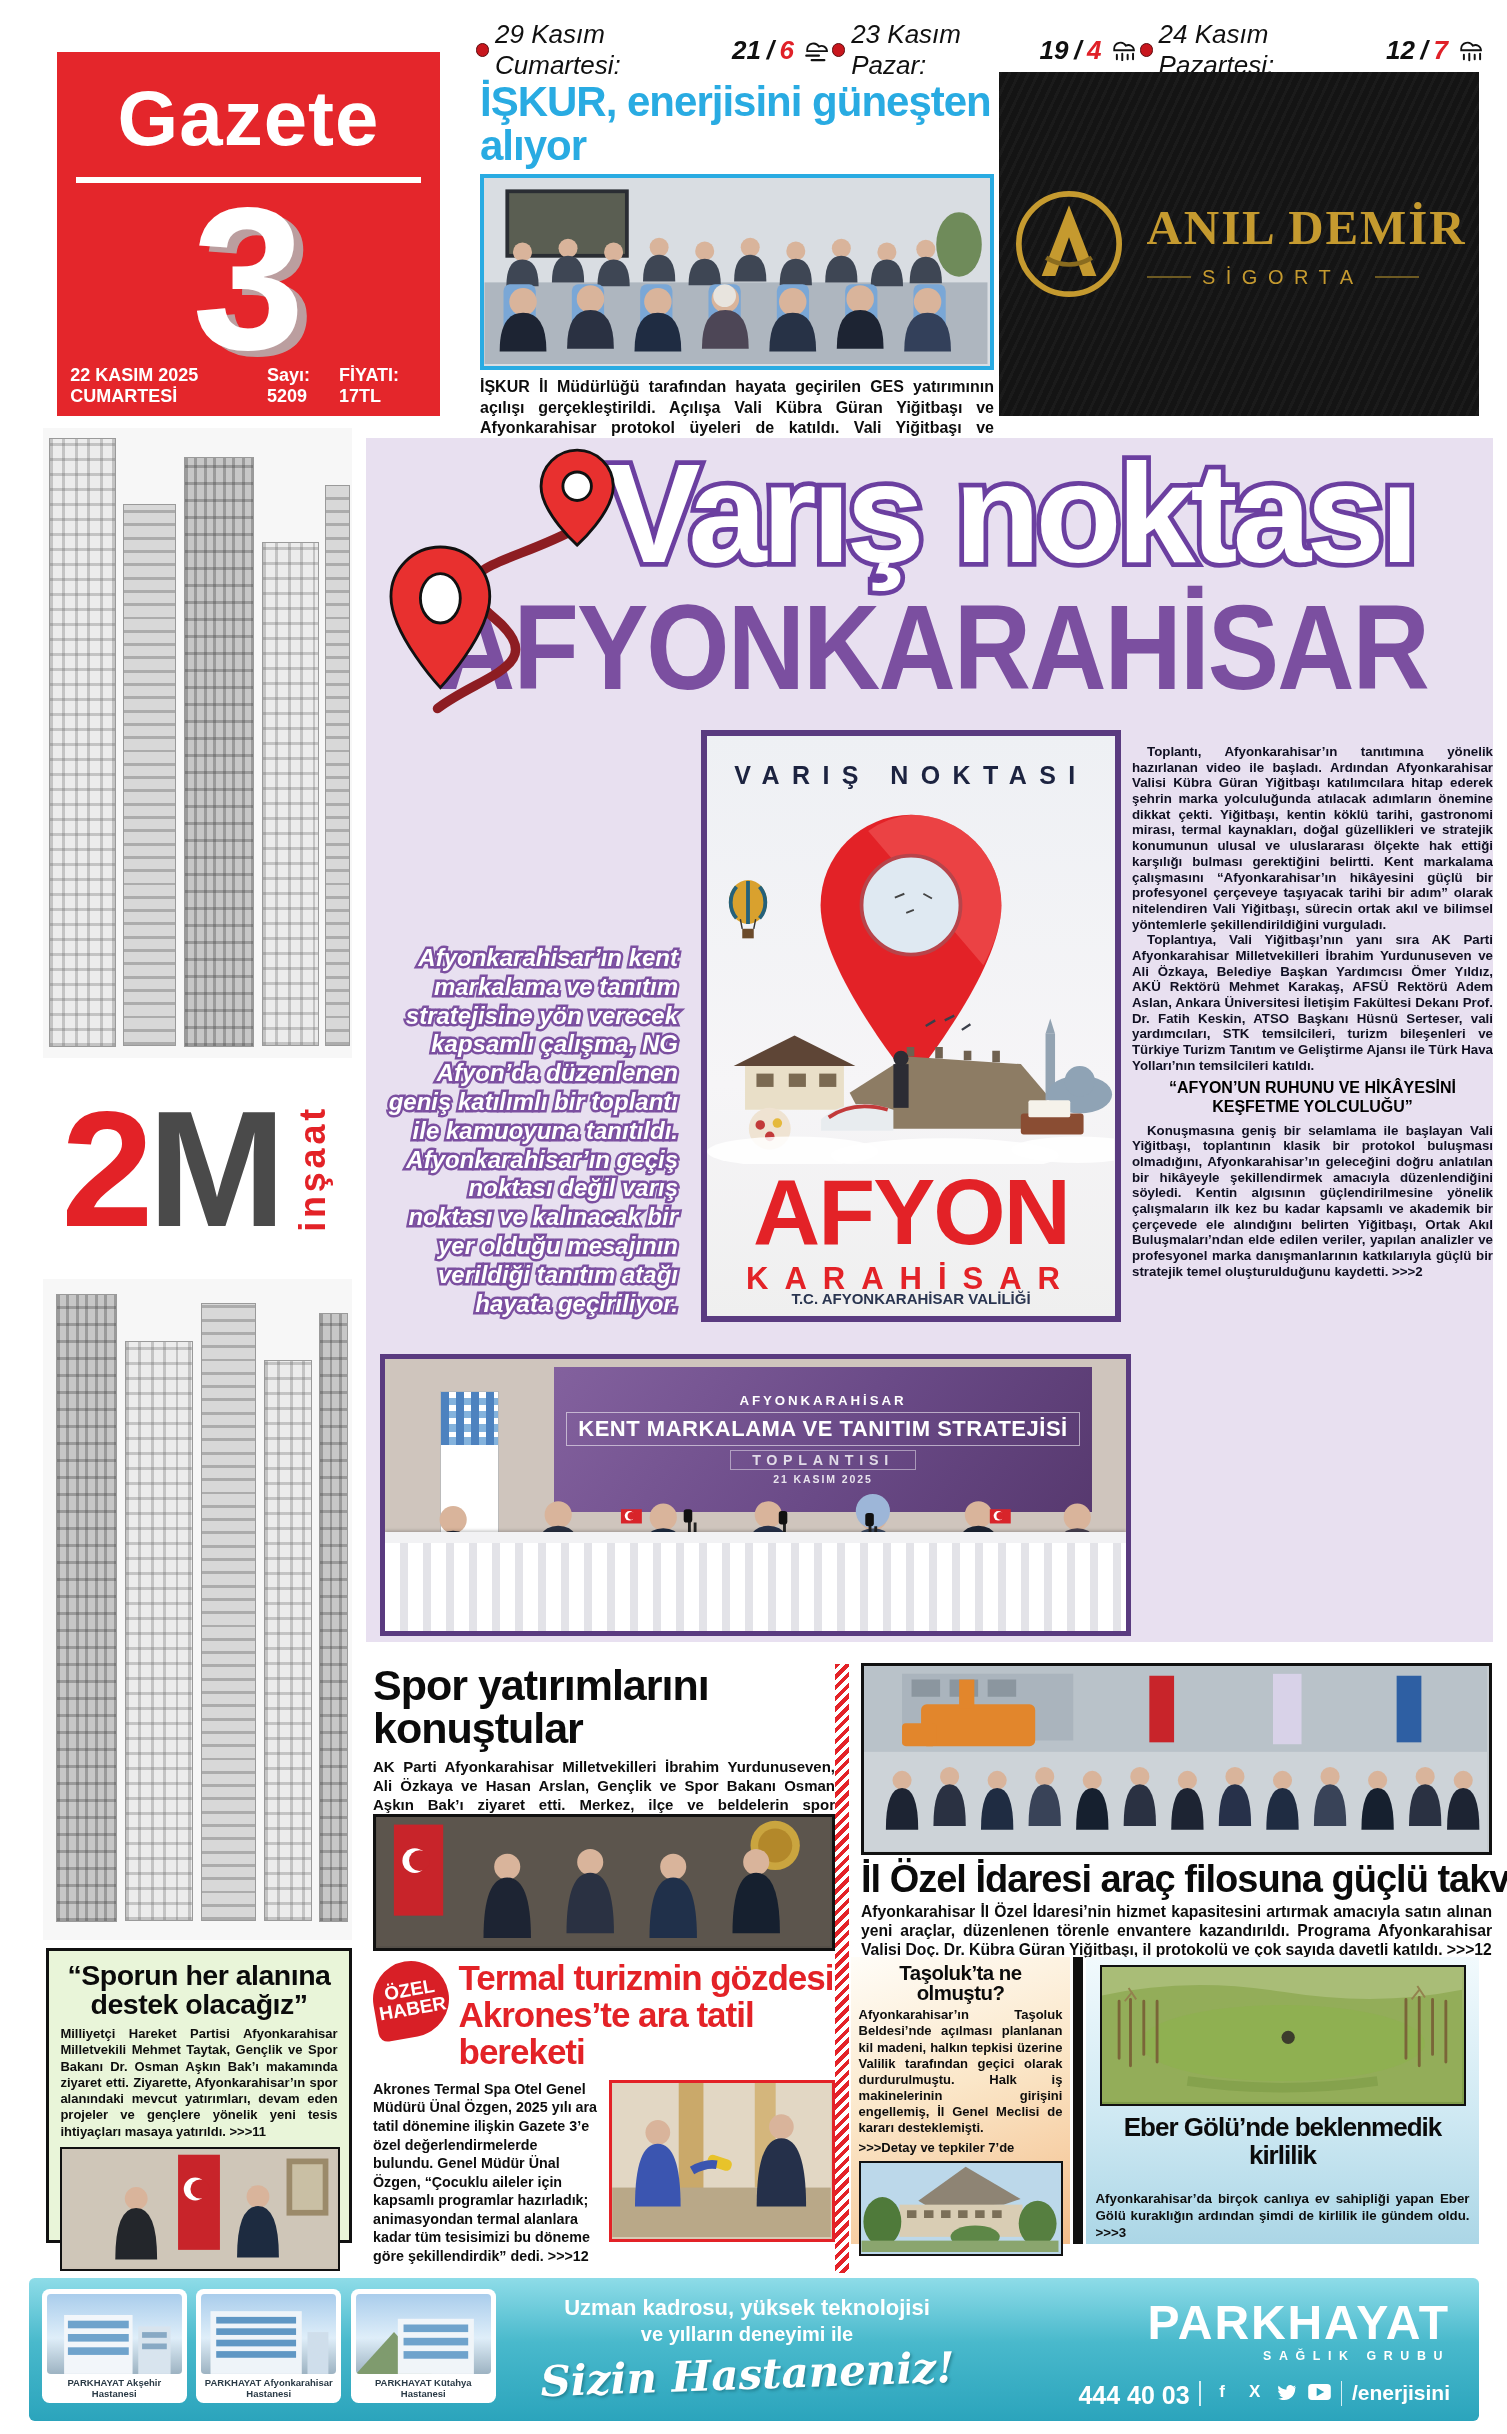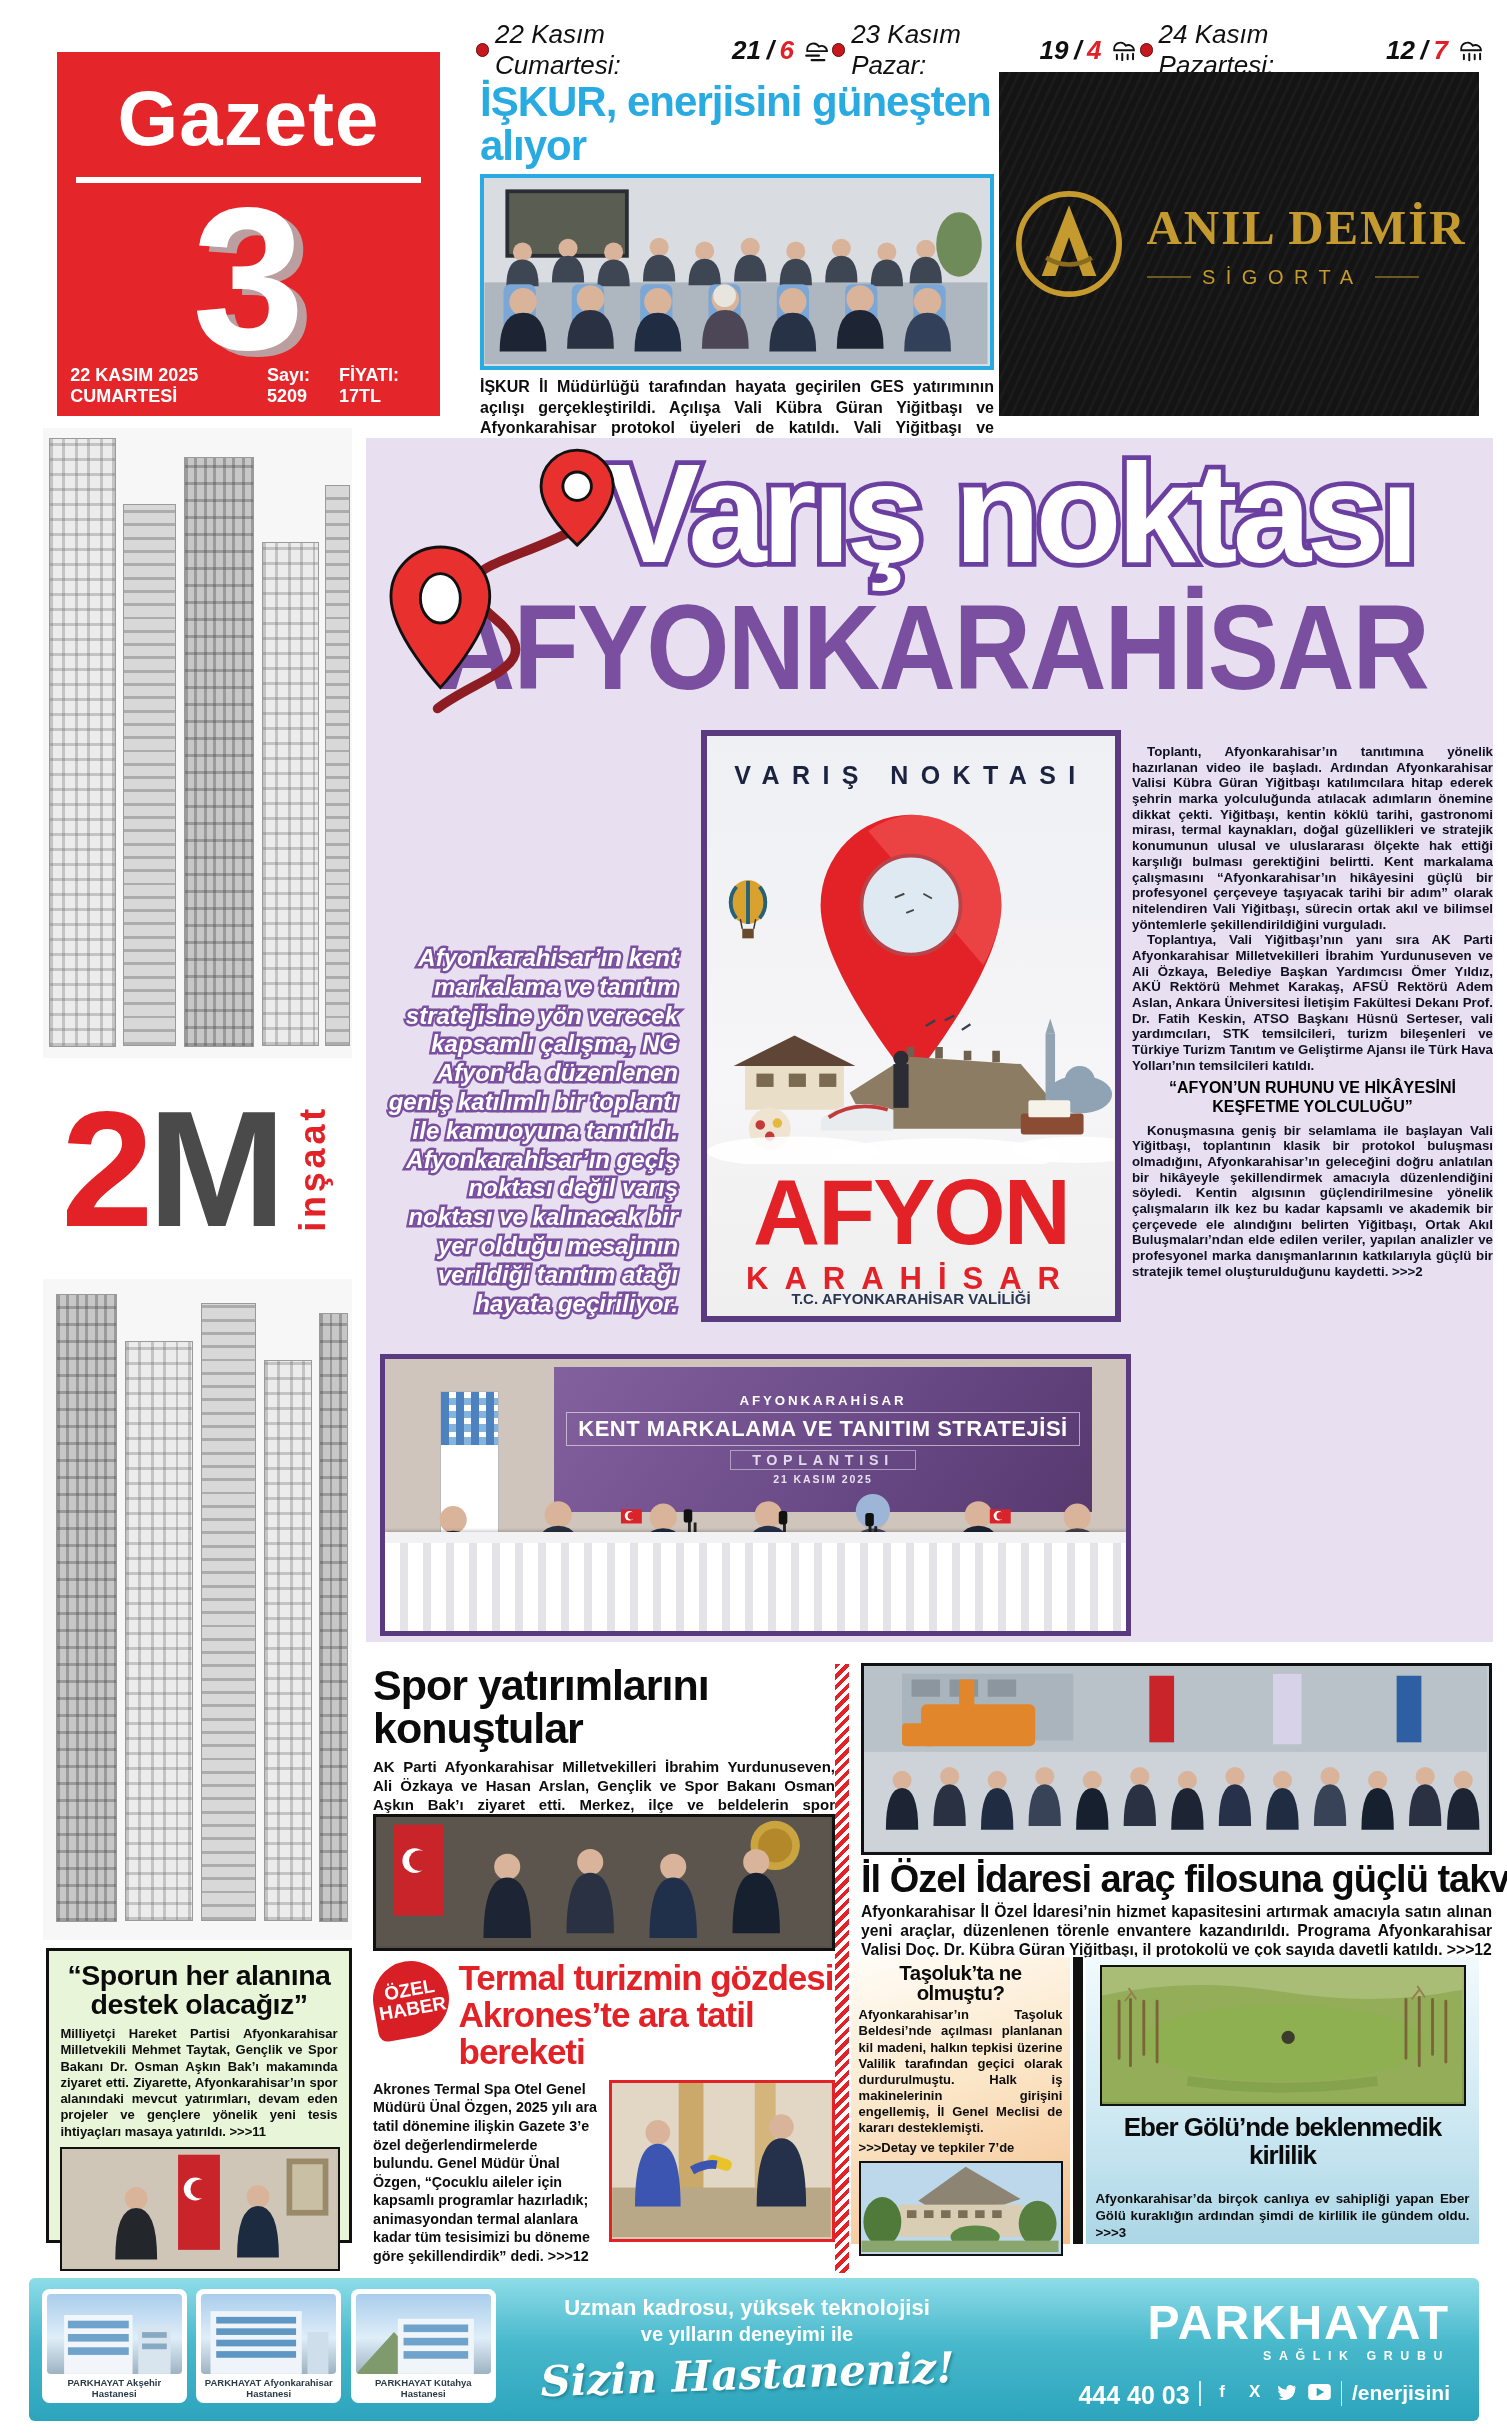--- a/index.html
+++ b/index.html
@@ -181,21 +181,21 @@
   <div class="foot">
     <span>22 KASIM 2025 CUMARTESİ</span>
     <span>Sayı: 5209</span>
     <span>FİYATI: 17TL</span>
   </div>
 </div>
 
 <div class="abs weather">
   <div class="wx">
     <span class="dot"></span>
-    <span>22 Kasım Cumartesi:</span>
+    <span>29 Kasım Cumartesi:</span>
     <b>21</b>
       <b>/</b>
       <b class="lo">6</b>
     <svg viewBox="0 0 36 30">
         <path d="M8 14a7 7 0 0 1 13-3 6 6 0 0 1 9 5H8z" fill="#fff" stroke="#111" stroke-width="2"></path>
         <path d="M7 21h14M13 26h14" stroke="#111" stroke-width="2.5" fill="none" stroke-linecap="round"></path>
       </svg>
   </div>
   <div class="wx">
     <span class="dot"></span>

